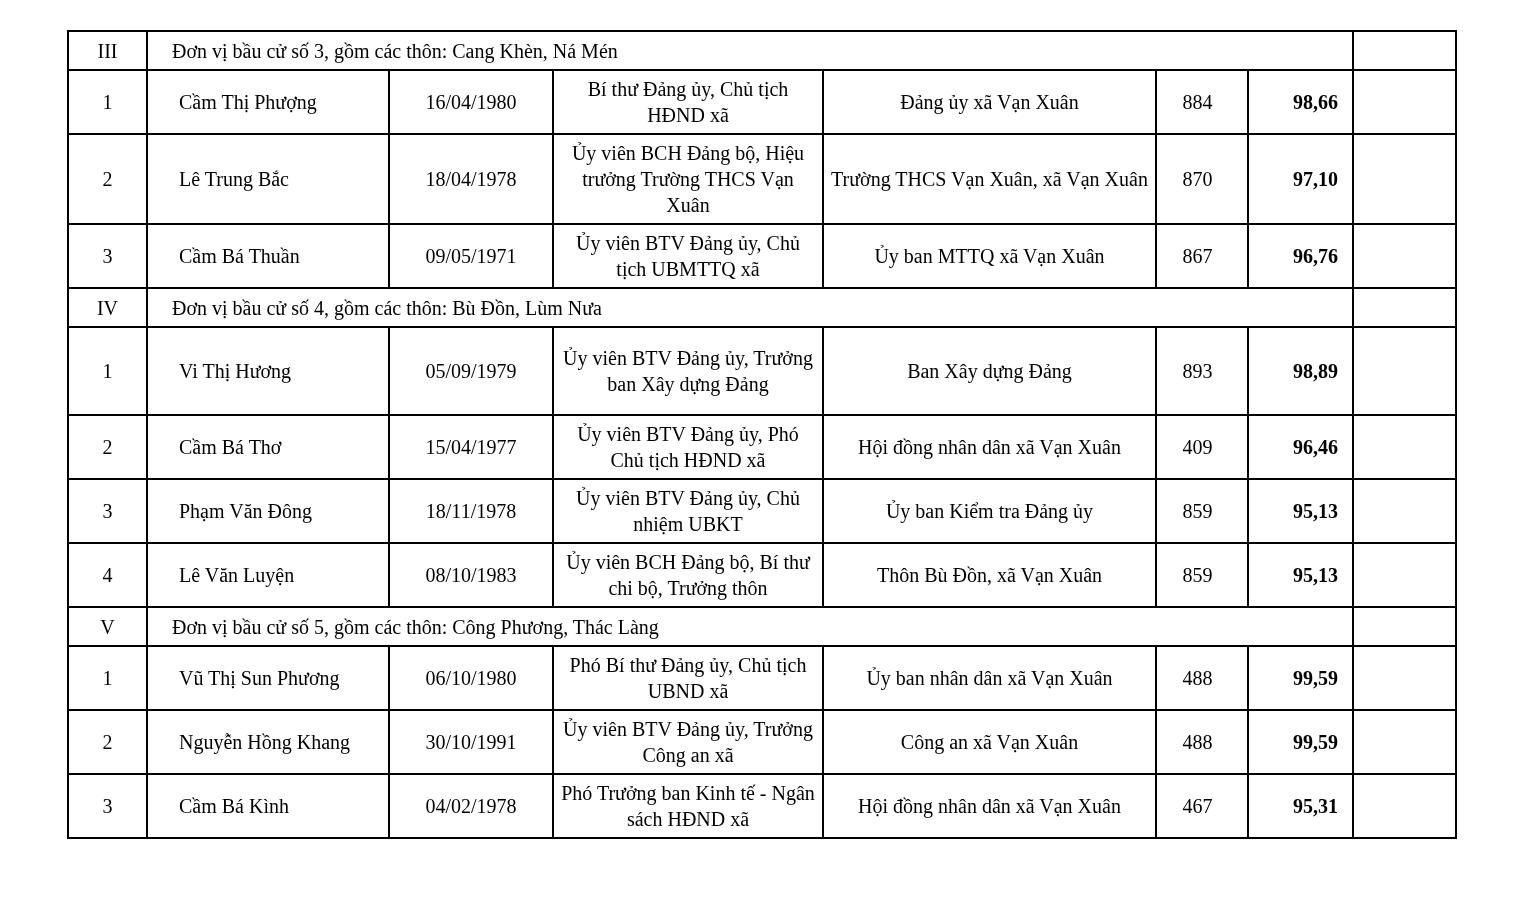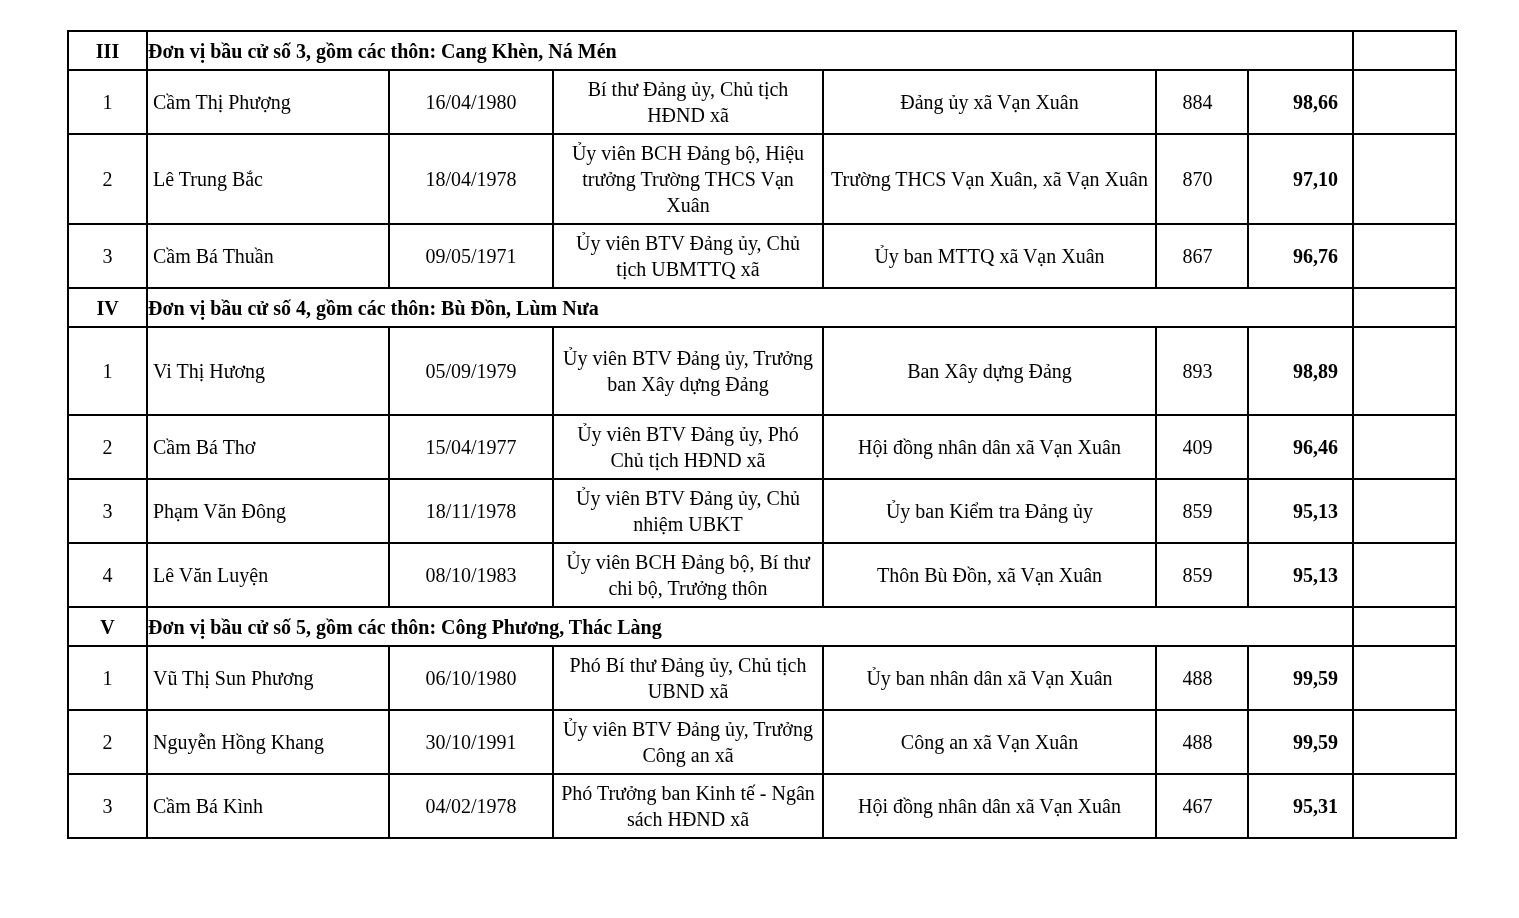--- a/index.html
+++ b/index.html
@@ -22,25 +22,25 @@
     border: 2px solid #000000;
     font-size: 20px;
     line-height: 26px;
     text-align: center;
     vertical-align: middle;
     padding: 5px 6px;
     overflow: hidden;
     word-wrap: break-word;
   }
   tr.section-row { height: 39px; }
-  tr.section-row td { font-weight: bold; padding-top: 3px; padding-bottom: 3px; }
-  td.sec-title { text-align: left; padding-left: 0; }
+  tr.section-row td { font-weight: normal; padding-top: 3px; padding-bottom: 3px; }
+  td.sec-title { text-align: left; padding-left: 24px; }
   tr.r2 { height: 62px; }
   tr.r3 { height: 88px; }
-  td.name { text-align: left; padding-left: 5px; }
+  td.name { text-align: left; padding-left: 31px; }
   td.votes { text-align: center; padding-right: 15px; }
   td.pct { text-align: right; padding-right: 14px; font-weight: bold; }
 </style>
 </head>
 <body>
 
 <div class="page">
   <table class="results">
     <colgroup>
       <col style="width:79px">

